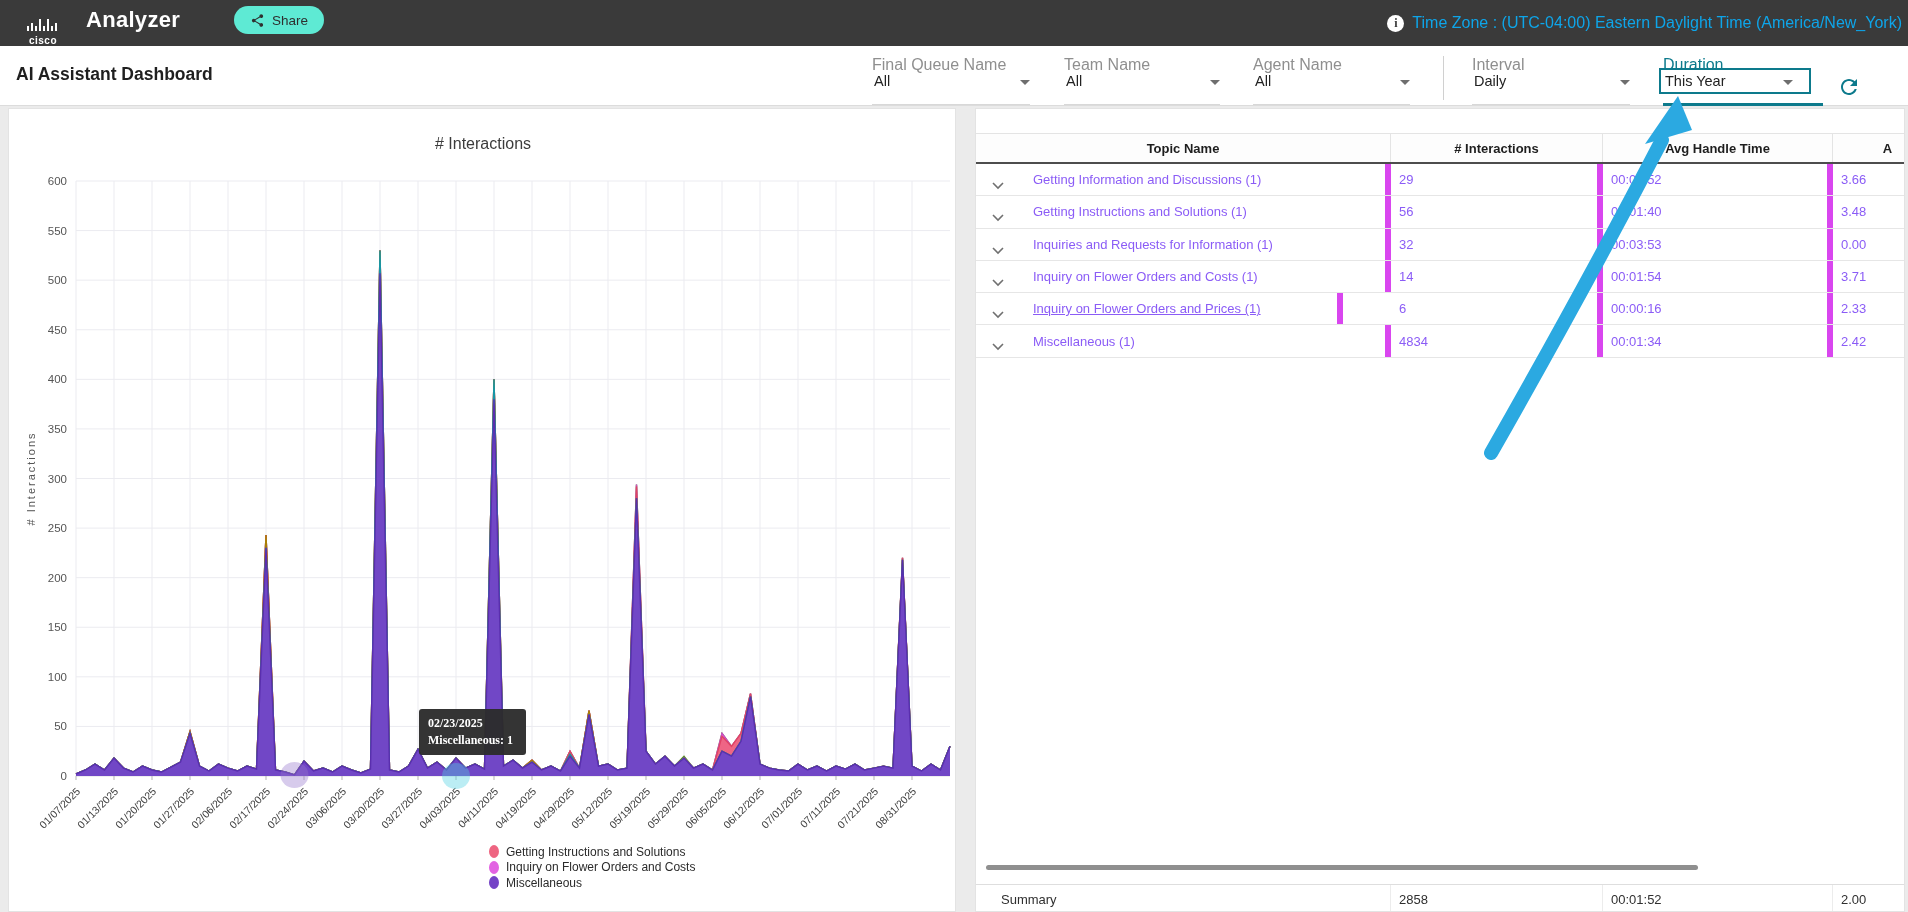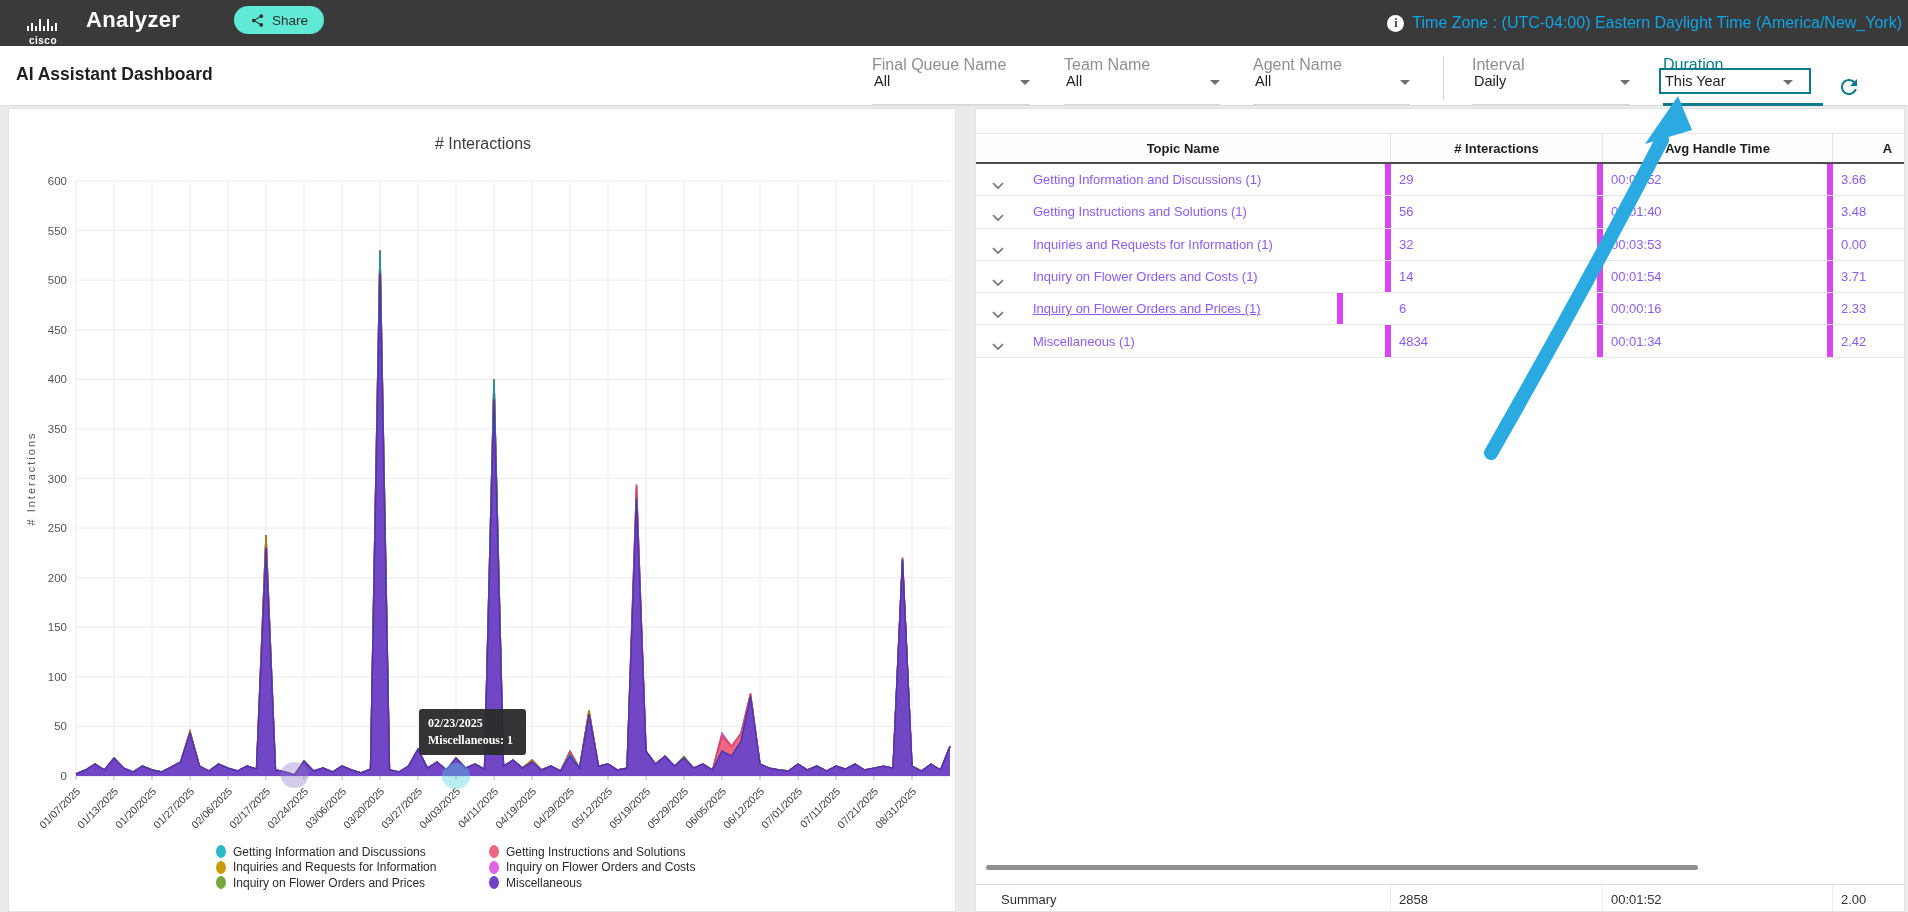--- a/index.html
+++ b/index.html
@@ -265,34 +265,20 @@
         <path d="M67.0 665.0 L76.5 661.0 L86.0 655.1 L95.5 661.0 L105.0 649.1 L114.5 659.1 L124.0 663.0 L133.5 657.1 L143.0 661.0 L152.5 663.0 L162.0 658.1 L171.5 653.1 L181.0 624.4 L190.5 657.1 L200.0 662.0 L209.5 655.1 L219.0 659.1 L228.5 662.0 L238.0 657.1 L247.5 660.1 L257.0 438.9 L266.5 661.0 L276.0 663.0 L285.5 666.0 L295.0 652.1 L304.5 662.0 L314.0 659.1 L323.5 663.0 L333.0 657.1 L342.5 661.0 L352.0 664.0 L361.5 660.1 L371.0 164.2 L380.5 661.0 L390.0 663.0 L399.5 657.1 L409.0 640.2 L418.5 659.1 L428.0 653.1 L437.5 661.0 L447.0 649.1 L456.5 659.1 L466.0 655.1 L475.5 660.1 L485.0 290.2 L494.5 657.1 L504.0 651.1 L513.5 659.1 L523.0 653.1 L532.5 661.0 L542.0 657.1 L551.5 662.0 L561.0 647.2 L570.5 659.1 L580.0 605.5 L589.5 657.1 L599.0 655.1 L608.5 661.0 L618.0 659.1 L627.5 389.3 L637.0 642.2 L646.5 655.1 L656.0 647.2 L665.5 657.1 L675.0 649.1 L684.5 659.1 L694.0 655.1 L703.5 661.0 L713.0 642.2 L722.5 647.2 L732.0 632.3 L741.5 587.7 L751.0 655.1 L760.5 659.1 L770.0 661.0 L779.5 662.0 L789.0 655.1 L798.5 661.0 L808.0 657.1 L817.5 662.0 L827.0 657.1 L836.5 660.1 L846.0 655.1 L855.5 661.0 L865.0 659.1 L874.5 657.1 L884.0 659.1 L893.5 450.8 L903.0 657.1 L912.5 662.0 L922.0 655.1 L931.5 661.0 L941.0 637.3 " fill="none" stroke="#5a2eae" stroke-width="1.4"></path>
         <ellipse cx="285.5" cy="666.0083333333333" rx="14" ry="13" fill="rgba(149,117,205,0.38)"></ellipse>
         <ellipse cx="447" cy="667" rx="14" ry="13" fill="rgba(77,208,225,0.38)"></ellipse>
       </svg>
     <div id="chart-title" class="abs"># Interactions</div>
     <div id="chart-tooltip" class="abs">
       <div>02/23/2025</div>
       <div>Miscellaneous: 1</div>
     </div>
     <div id="legend" class="abs">
-        <div class="lg-col" style="left: 207px;">
-          <div class="lg-item">
-            <span class="lg-dot" style="background: rgb(44, 184, 198);"></span>
-            <span class="lg-txt">Getting Information and Discussions</span>
-          </div>
-          <div class="lg-item">
-            <span class="lg-dot" style="background: rgb(199, 155, 11);"></span>
-            <span class="lg-txt">Inquiries and Requests for Information</span>
-          </div>
-          <div class="lg-item">
-            <span class="lg-dot" style="background: rgb(118, 167, 58);"></span>
-            <span class="lg-txt">Inquiry on Flower Orders and Prices</span>
-          </div>
-        </div>
         <div class="lg-col" style="left: 480px;">
           <div class="lg-item">
             <span class="lg-dot" style="background: rgb(238, 101, 129);"></span>
             <span class="lg-txt">Getting Instructions and Solutions</span>
           </div>
           <div class="lg-item">
             <span class="lg-dot" style="background: rgb(226, 99, 226);"></span>
             <span class="lg-txt">Inquiry on Flower Orders and Costs</span>
           </div>
           <div class="lg-item">

